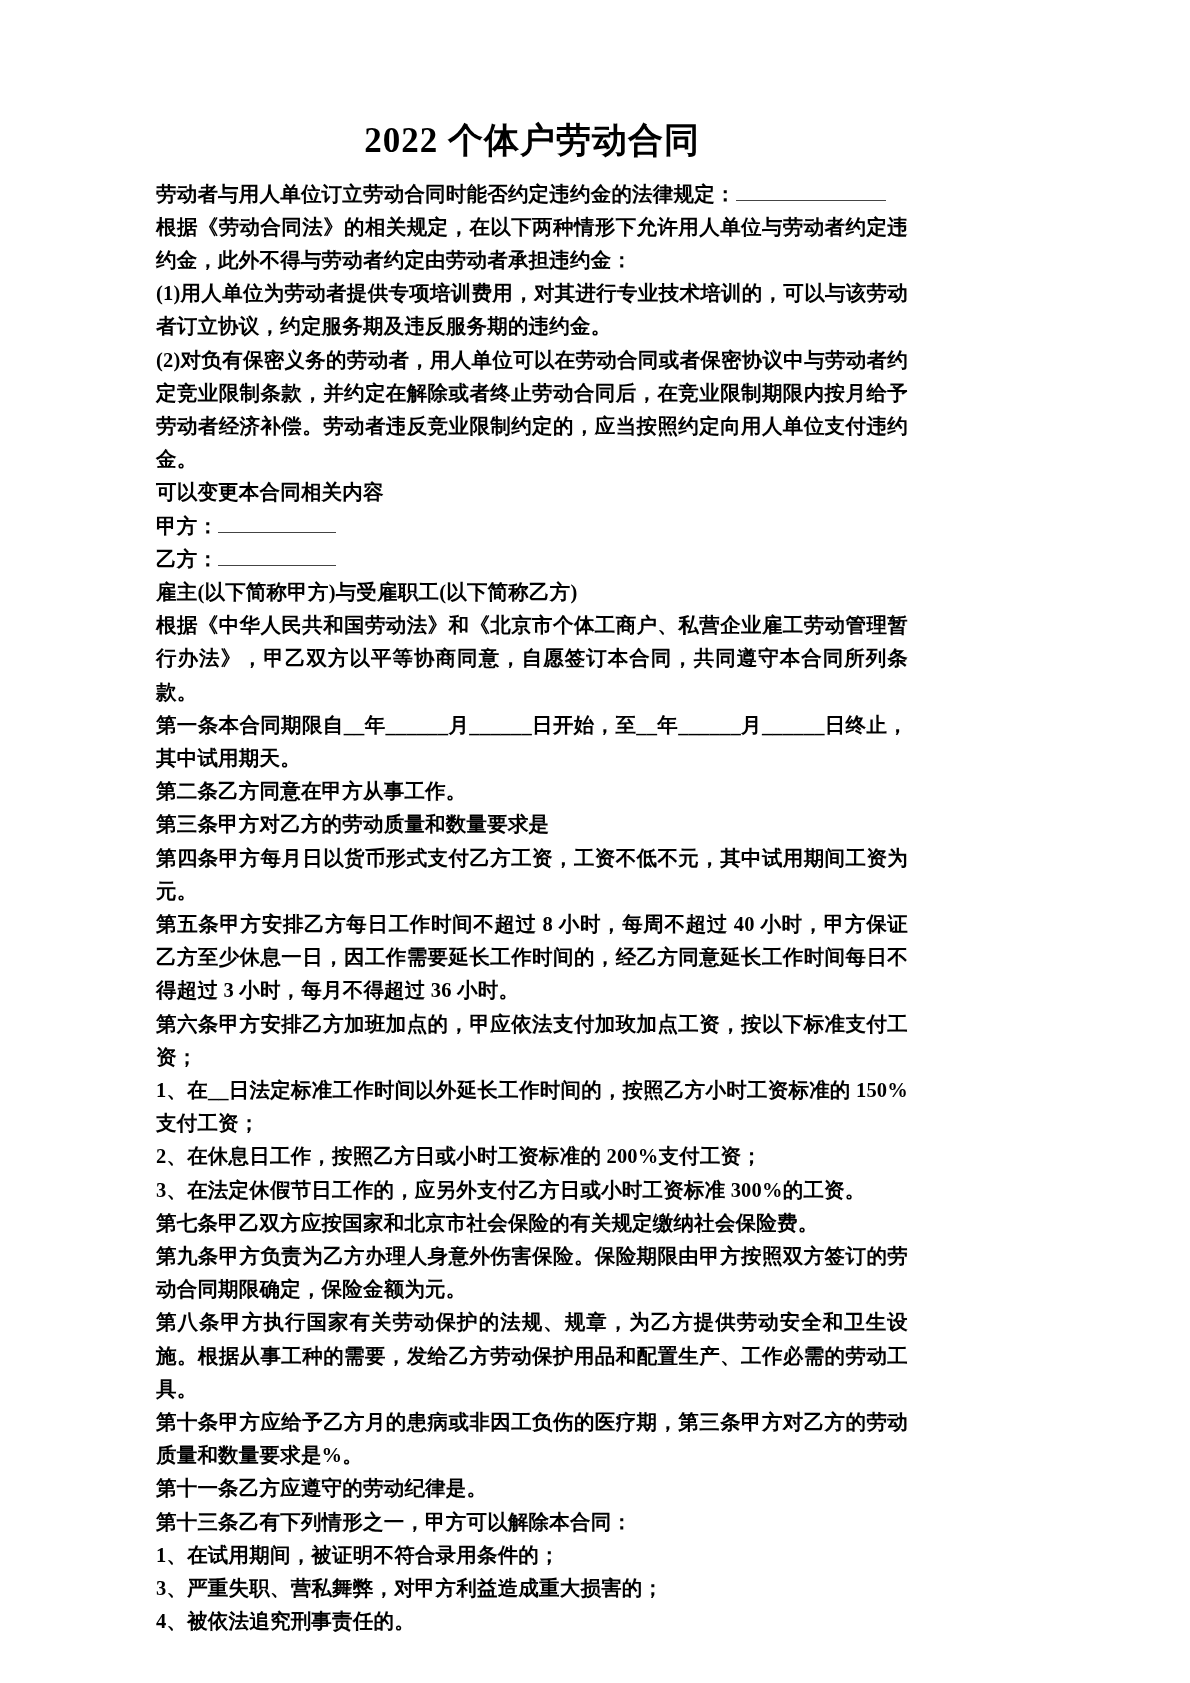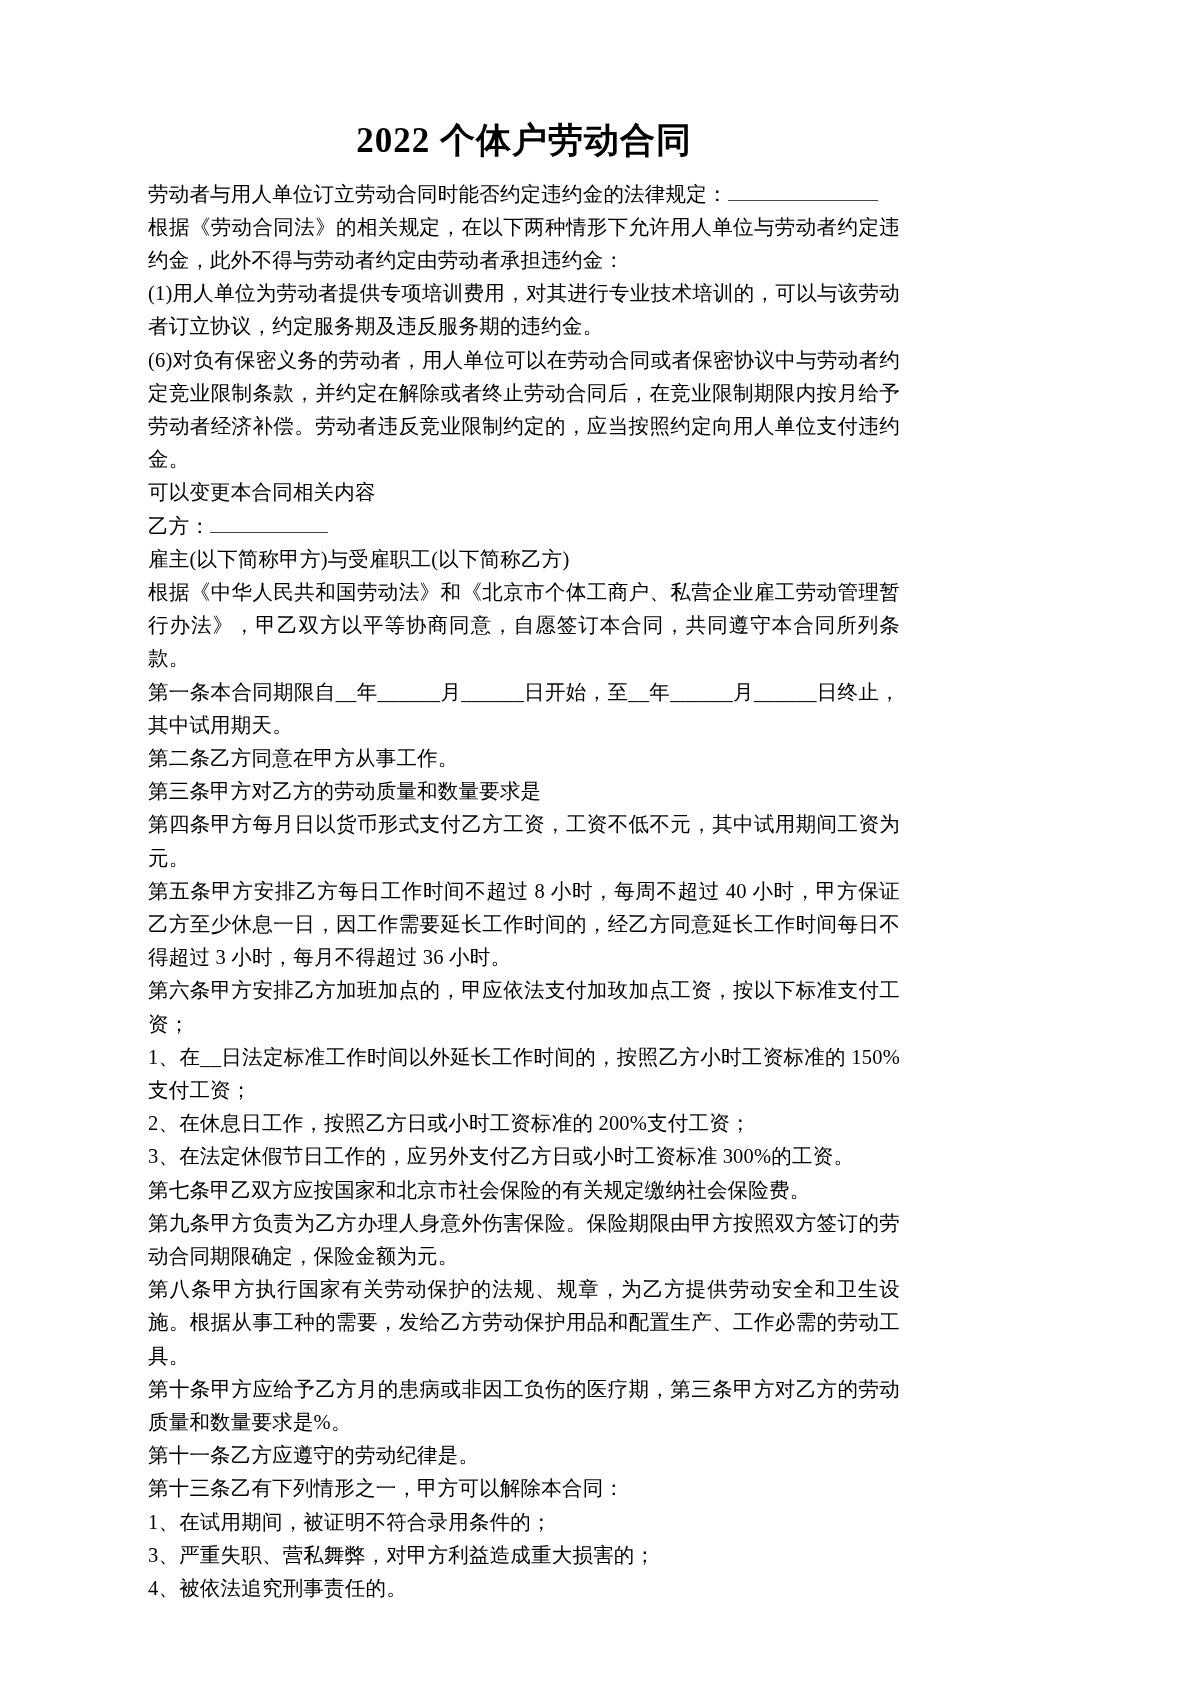--- a/index.html
+++ b/index.html
@@ -12,36 +12,38 @@
     color: #000000;
   }
   .page {
     width: 1048px;
     height: 1683px;
     box-sizing: border-box;
     padding: 118px 148px 60px 148px;
     background: #ffffff;
     position: relative;
     overflow: hidden;
+    margin-left: 8px;
   }
   .doc-title {
     text-align: center;
     font-size: 35px;
     font-weight: bold;
     letter-spacing: 1px;
     margin: 0 0 14px 0;
     line-height: 1.3;
   }
   .body-text p {
     margin: 0;
     font-size: 20.5px;
     line-height: 1.62;
     text-align: justify;
     text-justify: inter-ideograph;
     letter-spacing: 0.2px;
+    font-weight: bold;
   }
   .blank {
     display: inline-block;
     border-bottom: 1px solid #444;
     vertical-align: baseline;
   }
   .blank.w-long { width: 150px; }
   .blank.w-med  { width: 118px; }
 </style>
 </head>
@@ -52,24 +54,25 @@
   <h1 class="doc-title">2022 个体户劳动合同</h1>
 
   <div class="body-text">
 
     <p><span>劳动者与用人单位订立劳动合同时能否约定违约金的法律规定：</span><span class="blank w-long"></span></p>
 
     <p>根据《劳动合同法》的相关规定，在以下两种情形下允许用人单位与劳动者约定违约金，此外不得与劳动者约定由劳动者承担违约金：</p>
 
     <p>(1)用人单位为劳动者提供专项培训费用，对其进行专业技术培训的，可以与该劳动者订立协议，约定服务期及违反服务期的违约金。</p>
 
-    <p>(6)对负有保密义务的劳动者，用人单位可以在劳动合同或者保密协议中与劳动者约定竞业限制条款，并约定在解除或者终止劳动合同后，在竞业限制期限内按月给予劳动者经济补偿。劳动者违反竞业限制约定的，应当按照约定向用人单位支付违约金。</p>
+    <p>(2)对负有保密义务的劳动者，用人单位可以在劳动合同或者保密协议中与劳动者约定竞业限制条款，并约定在解除或者终止劳动合同后，在竞业限制期限内按月给予劳动者经济补偿。劳动者违反竞业限制约定的，应当按照约定向用人单位支付违约金。</p>
 
     <p>可以变更本合同相关内容</p>
 
+    <p><span>甲方：</span><span class="blank w-med"></span></p>
 
     <p><span>乙方：</span><span class="blank w-med"></span></p>
 
     <p>雇主(以下简称甲方)与受雇职工(以下简称乙方)</p>
 
     <p>根据《中华人民共和国劳动法》和《北京市个体工商户、私营企业雇工劳动管理暂行办法》，甲乙双方以平等协商同意，自愿签订本合同，共同遵守本合同所列条款。</p>
 
     <p>第一条本合同期限自__年______月______日开始，至__年______月______日终止，其中试用期天。</p>
 
     <p>第二条乙方同意在甲方从事工作。</p>

